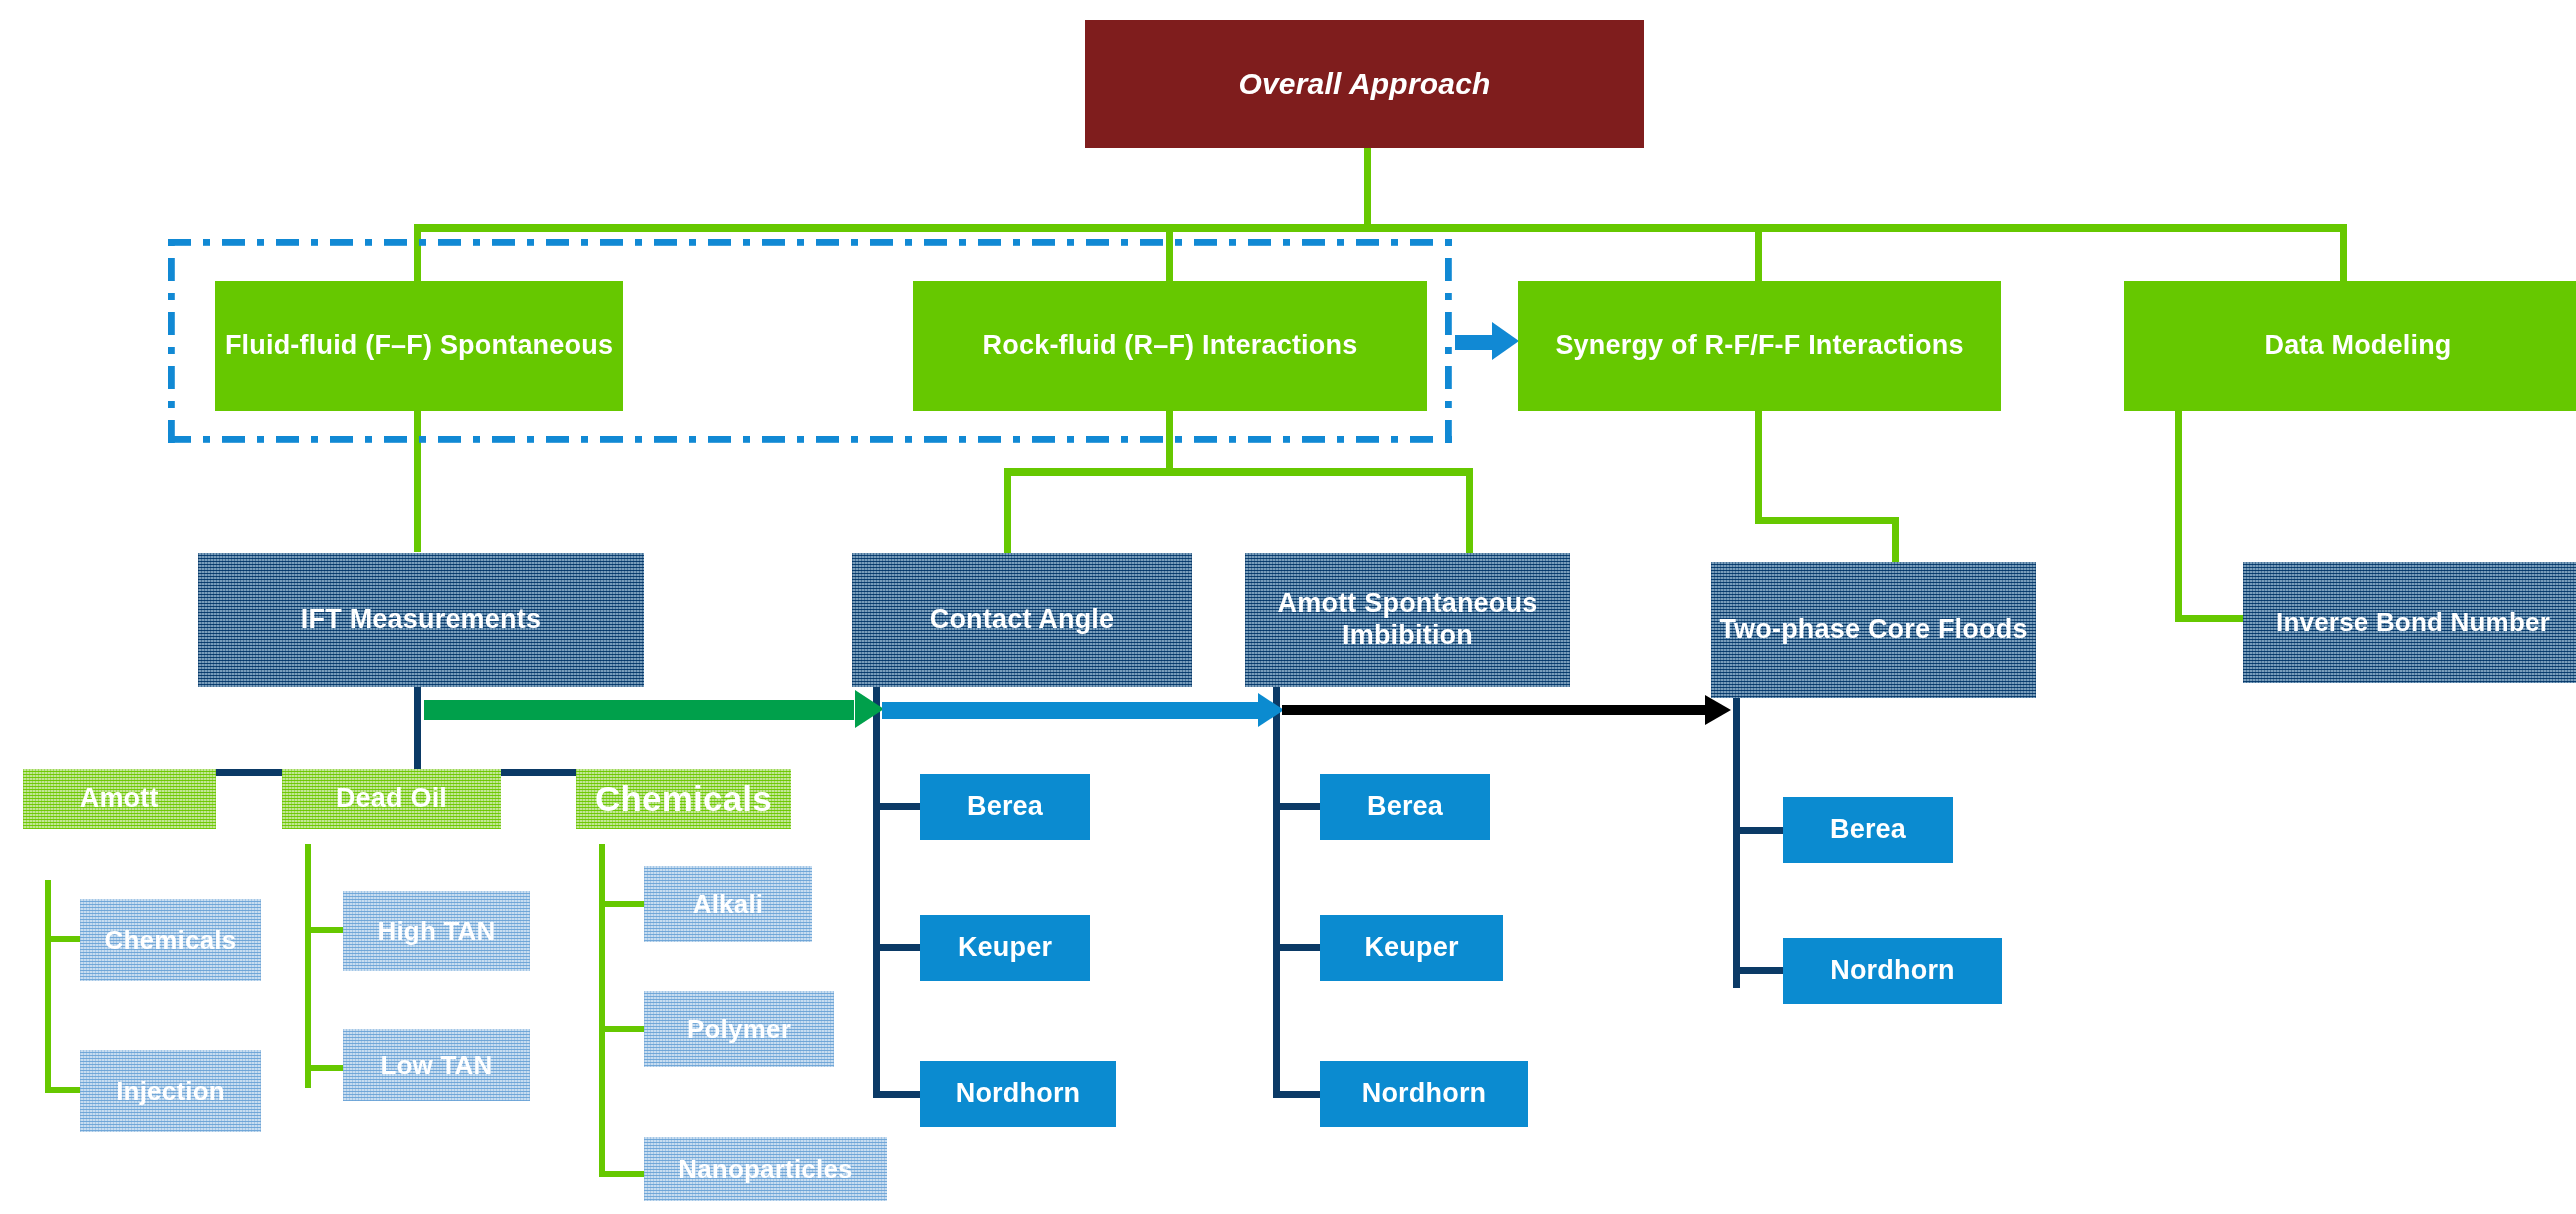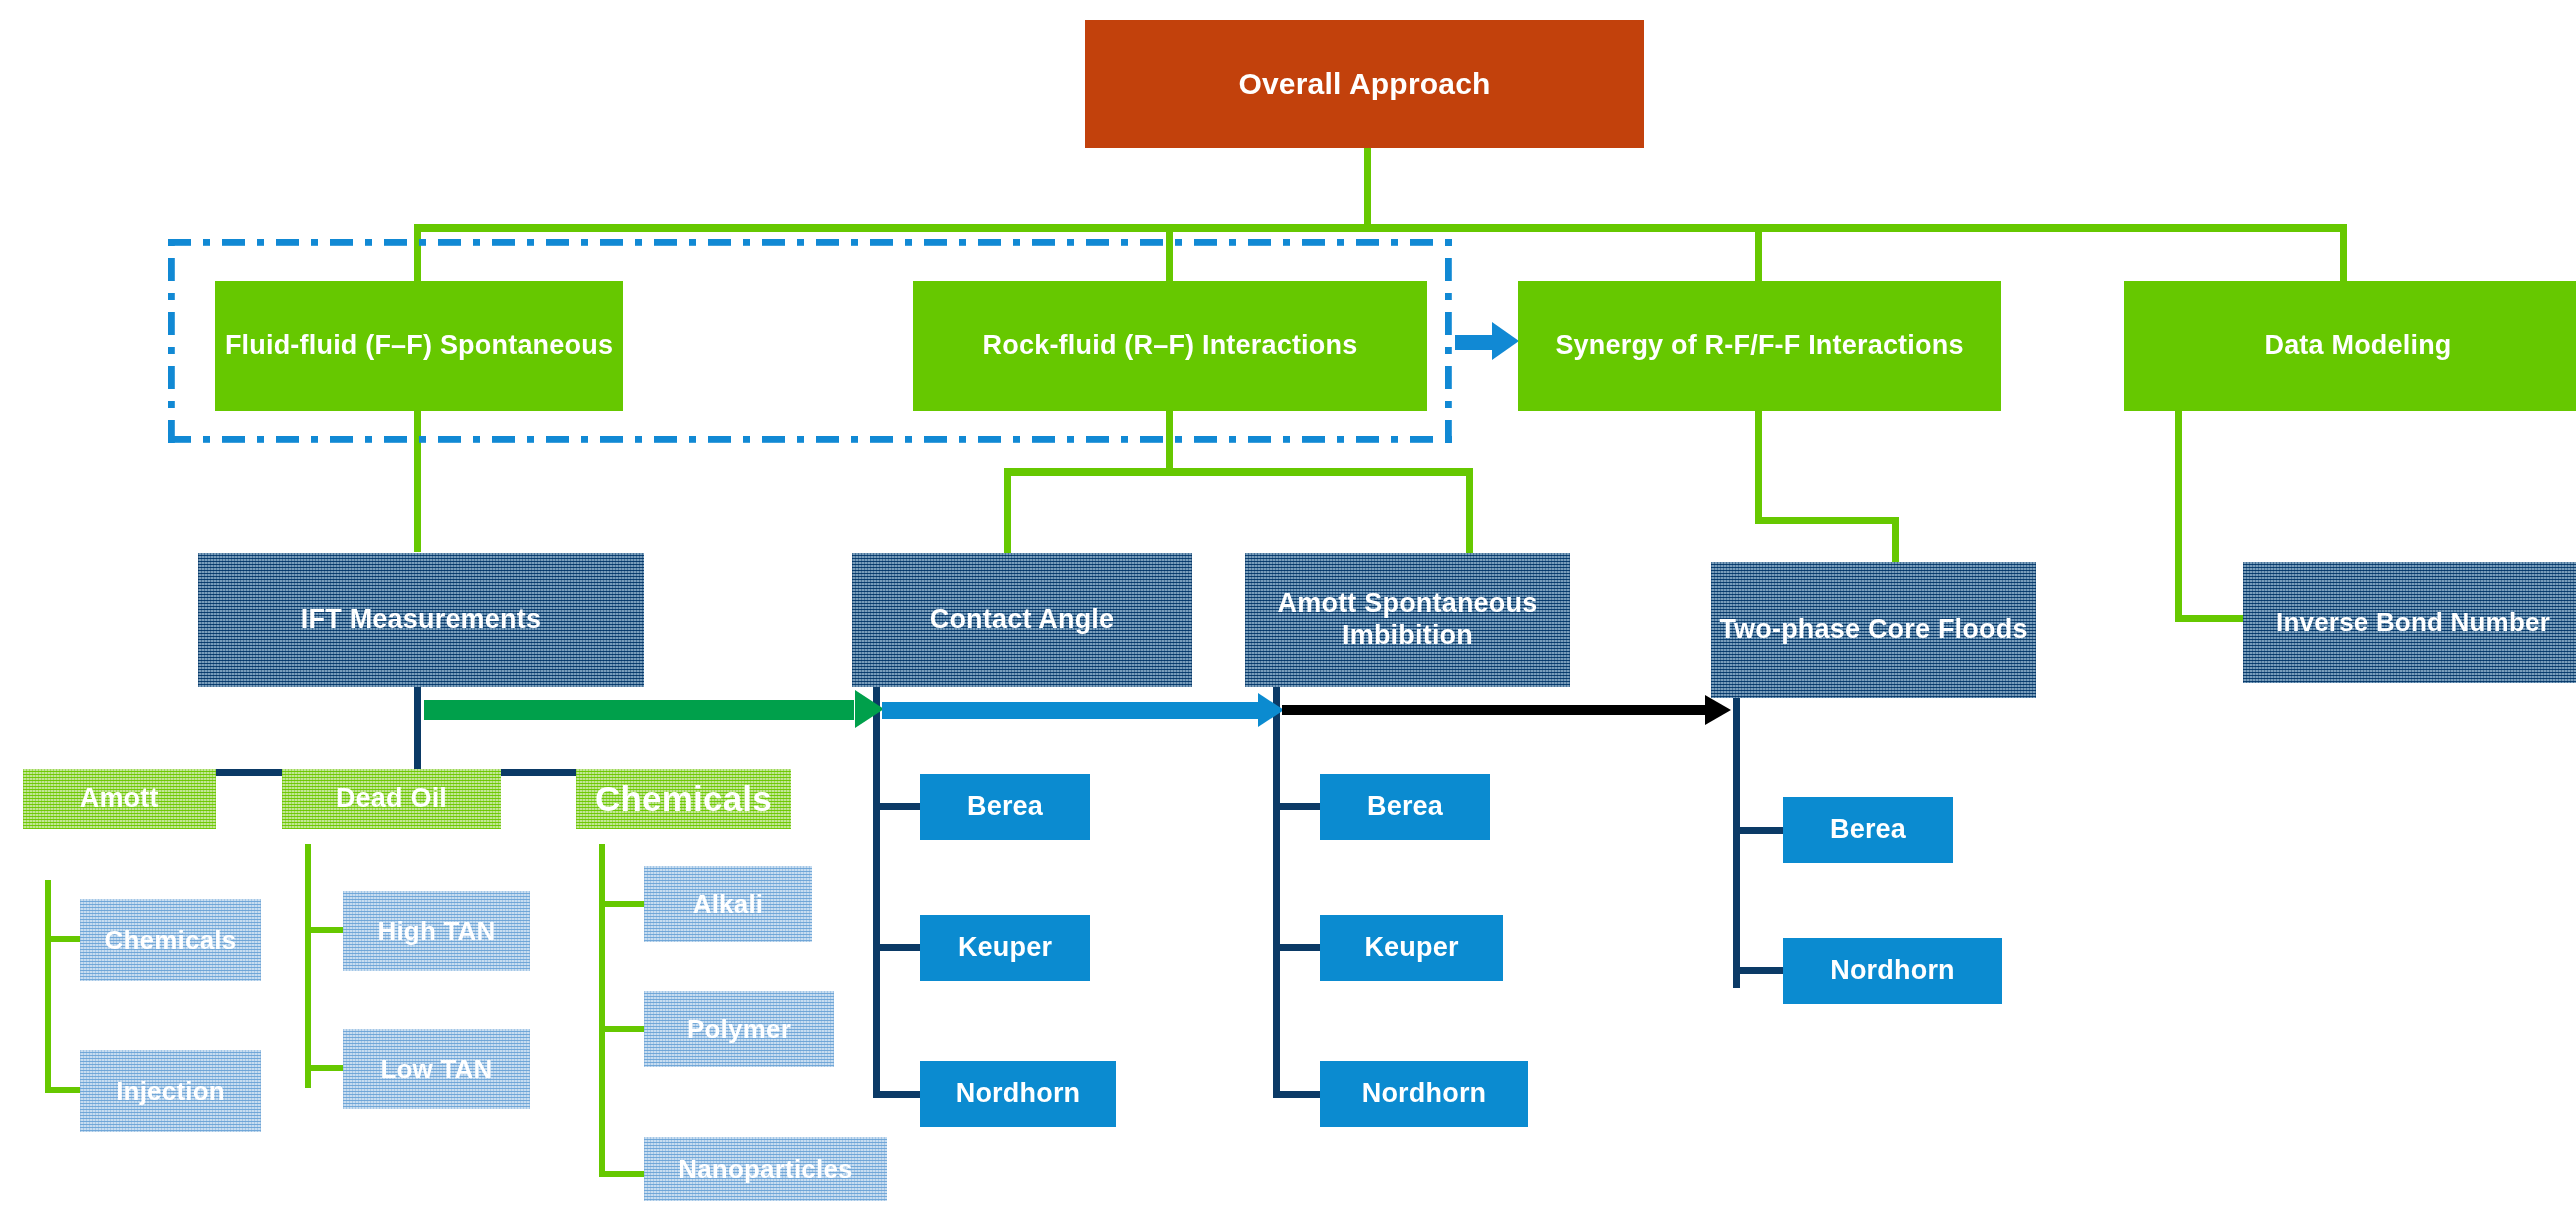--- a/index.html
+++ b/index.html
@@ -4,21 +4,21 @@
 <style>
   html,body{margin:0;padding:0;background:#ffffff;}
   body{width:2576px;height:1214px;font-family:"Liberation Sans",sans-serif;overflow:hidden;}
   #stage{position:relative;width:2576px;height:1214px;background:#fff;}
 
   .box{position:absolute;display:flex;align-items:center;justify-content:center;
        text-align:center;color:#ffffff;font-weight:bold;line-height:1.18;
        box-sizing:border-box;padding:3px 7.6px;letter-spacing:0.2px;}
 
   
-  .navy{background:#c2410c;}
+  .navy{background:#7f1d1d;font-style:italic;}
   
   .green{background:#66c800;}
   
   .slate{
     background-color:#31648e;
     background-image:
       linear-gradient(0deg, rgba(1,52,104,.85) 50%, rgba(255,255,255,.22) 50%),
       linear-gradient(90deg, rgba(1,52,104,.55) 50%, rgba(160,200,230,.30) 50%);
     background-size:3px 3px, 3px 3px;
   }
@@ -183,21 +183,21 @@
   <div class="box lblue" style="left:80px;top:899px;width:181px;height:82px;font-size:26px;">
     <span>Chemicals</span>
   </div>
   <div class="box lblue" style="left:80px;top:1050px;width:181px;height:82px;font-size:26px;">
     <span>Injection</span>
   </div>
 
   <div class="box lblue" style="left:343px;top:891px;width:187px;height:80px;font-size:26px;">
     <span>High TAN</span>
   </div>
-  <div class="box lblue" style="left:343px;top:1029px;width:187px;height:80px;font-size:26px;">
+  <div class="box lblue" style="left:343px;top:1029px;width:187px;height:72px;font-size:26px;">
     <span>Low TAN</span>
   </div>
 
   <div class="box lblue" style="left:644px;top:866px;width:168px;height:76px;font-size:26px;">
     <span>Alkali</span>
   </div>
   <div class="box lblue" style="left:644px;top:991px;width:190px;height:76px;font-size:26px;">
     <span>Polymer</span>
   </div>
   <div class="box lblue" style="left:644px;top:1137px;width:243px;height:64px;font-size:26px;">

